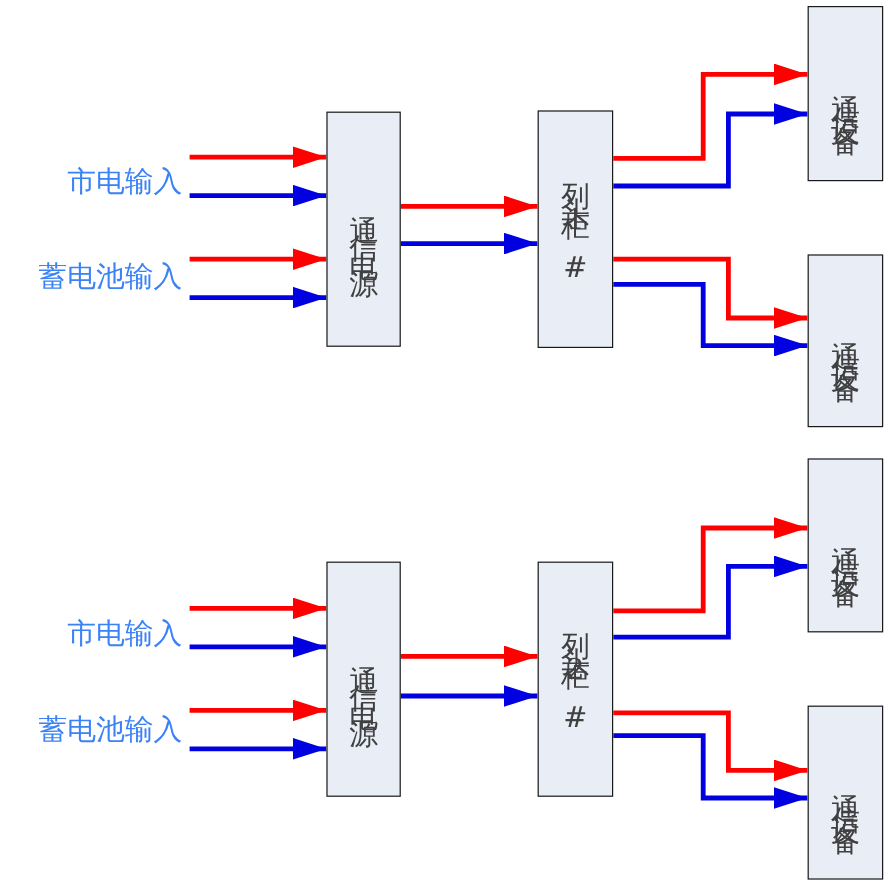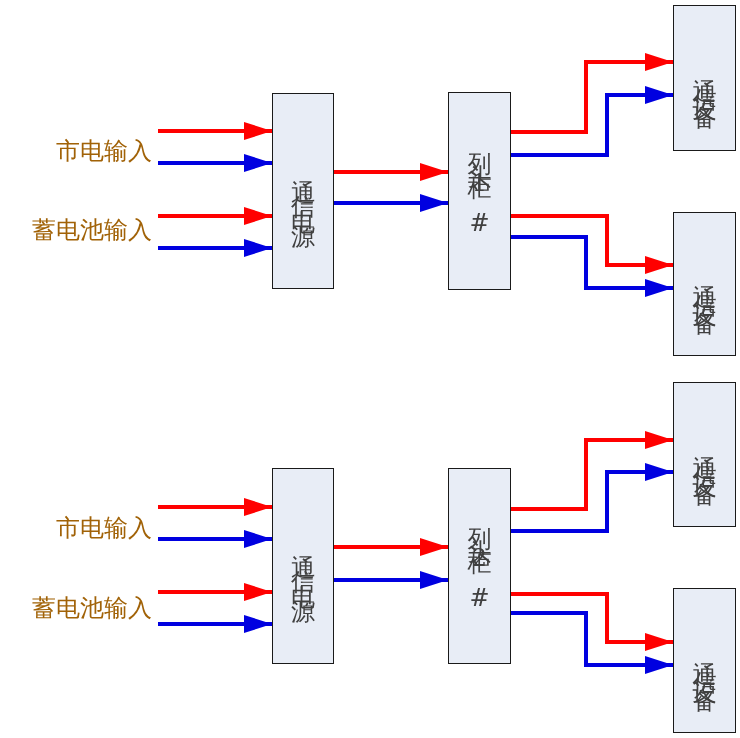--- a/index.html
+++ b/index.html
@@ -31,21 +31,21 @@
   }
   .vtext.sp15 { letter-spacing:15px; }
   .vtext.sp12 { letter-spacing:12px; }
   .vtext.sp9  { letter-spacing:9px; }
 
   .side-label {
     position:absolute;
     left:0; width:152px;
     text-align:right;
     font-size:24px;
-    color:#a16207;
+    color:#3b82f6;
     line-height:28px;
     white-space:nowrap;
   }
 
   
   .psu1 { left:272px; top:93px;  width:62px; height:196px; }
   .cab1 { left:448px; top:92px;  width:63px; height:198px; }
   .eq1a { left:673px; top:5px;   width:63px; height:146px; }
   .eq1b { left:673px; top:212px; width:63px; height:144px; }
   .mains1   { top:137px; }

